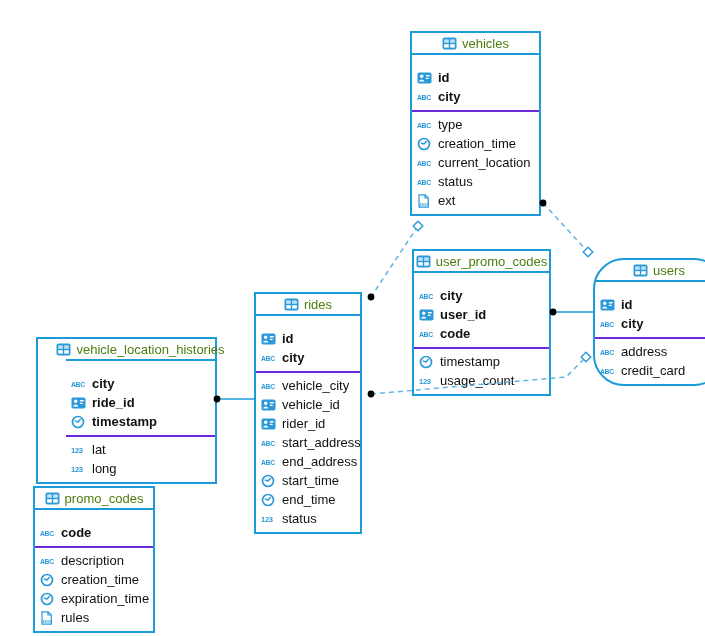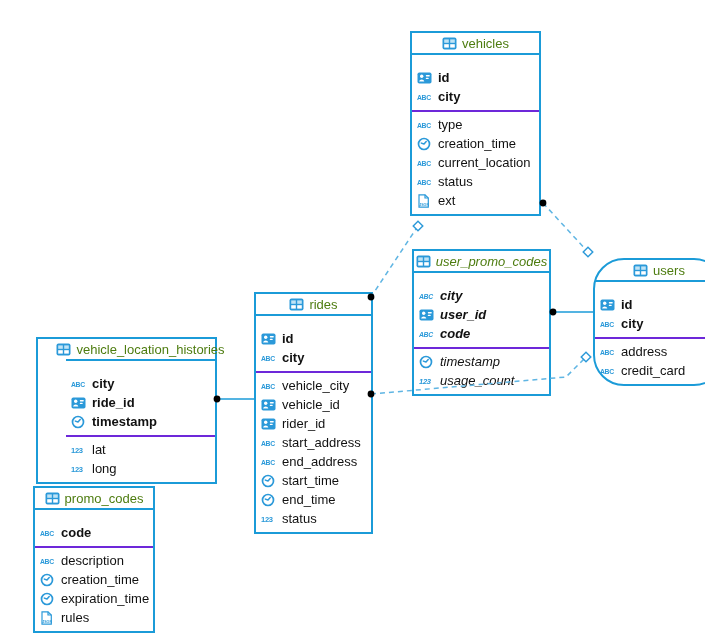--- a/index.html
+++ b/index.html
@@ -105,21 +105,21 @@
             <svg width="13" height="14" viewBox="0 0 13 14">
               <path d="M2 0.8 h6 L11.3 4 V13.2 H2 Z" fill="#fff" stroke="#2b99d9" stroke-width="1.2"></path>
               <path d="M8 0.8 V4 H11.3" fill="none" stroke="#2b99d9" stroke-width="1.2"></path>
               <text x="2.2" y="11.6" font-size="3.6" font-weight="bold" fill="#2b99d9" font-family="Liberation Sans, sans-serif">JSON</text>
             </svg>
           </span>
           <span class="lbl">ext</span>
         </div>
       </div>
     </div>
-    <div class="tbl" style="left: 412px; top: 249px; width: 139px; font-style: italic;">
+    <div class="tbl" style="left: 412px; top: 249px; width: 139px;">
       <div class="hdr">
         <span class="hic">
           <svg width="15" height="13" viewBox="0 0 15 13">
             <rect x="0.5" y="0.5" width="14" height="12" rx="2" fill="#2b99d9"></rect>
             <rect x="2.2" y="2.4" width="4.6" height="3.4" fill="#bfe3f5"></rect>
             <rect x="8.2" y="2.4" width="4.6" height="3.4" fill="#bfe3f5"></rect>
             <rect x="2.2" y="7.2" width="4.6" height="3.4" fill="#ffffff"></rect>
             <rect x="8.2" y="7.2" width="4.6" height="3.4" fill="#ffffff"></rect>
           </svg>
         </span>
@@ -222,21 +222,21 @@
         <div class="row">
           <span class="ic">
             <svg width="17" height="10" viewBox="0 0 17 10">
               <text x="0" y="8" font-size="6.8" font-weight="bold" letter-spacing="-0.3" fill="#2b99d9" font-family="Liberation Sans, sans-serif">ABC</text>
             </svg>
           </span>
           <span class="lbl">credit_card</span>
         </div>
       </div>
     </div>
-    <div class="tbl" style="left: 254px; top: 292px; width: 119px;">
+    <div class="tbl" style="left: 254px; top: 292px; width: 108px;">
       <div class="hdr">
         <span class="hic">
           <svg width="15" height="13" viewBox="0 0 15 13">
             <rect x="0.5" y="0.5" width="14" height="12" rx="2" fill="#2b99d9"></rect>
             <rect x="2.2" y="2.4" width="4.6" height="3.4" fill="#bfe3f5"></rect>
             <rect x="8.2" y="2.4" width="4.6" height="3.4" fill="#bfe3f5"></rect>
             <rect x="2.2" y="7.2" width="4.6" height="3.4" fill="#ffffff"></rect>
             <rect x="8.2" y="7.2" width="4.6" height="3.4" fill="#ffffff"></rect>
           </svg>
         </span>

